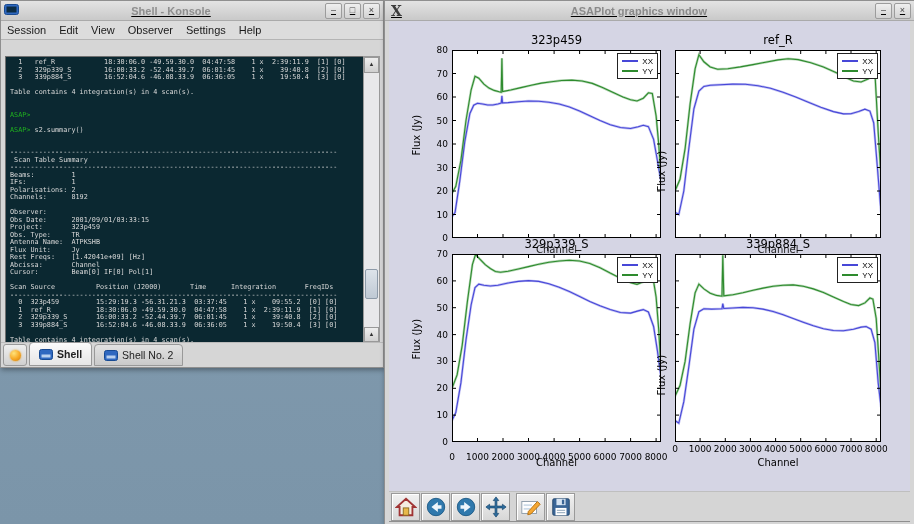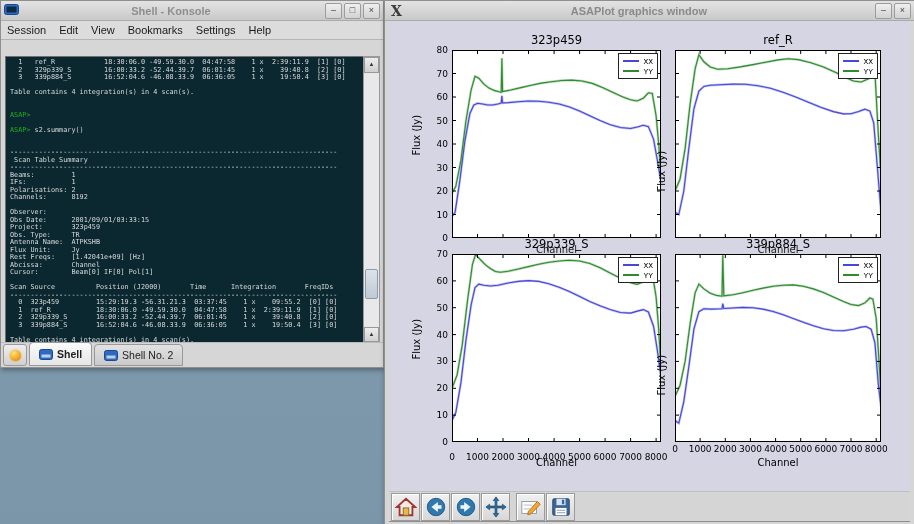--- a/index.html
+++ b/index.html
@@ -1,21 +1,21 @@
 <!DOCTYPE html>
 <html><head>
 <meta charset="utf-8">
 <style>
   html,body{margin:0;padding:0;}
   body{width:914px;height:524px;overflow:hidden;font-family:"Liberation Sans",sans-serif;}
   #screen{position:relative;width:914px;height:524px;background:linear-gradient(180deg,#849db1 0%,#7b95a9 100%);overflow:hidden;}
 
   
   .window{position:absolute;background:#d6d6d6;border:1px solid #8f8f8f;box-shadow:1px 2px 5px rgba(0,0,0,.35);}
-  .titlebar{position:relative;height:19px;background:linear-gradient(180deg,#e3e3e3,#c9c9c9);border-bottom:1px solid #aaa;display:flex;align-items:center;padding:0 3px;}
+  .titlebar{position:relative;height:19px;background:linear-gradient(180deg,#e3e3e3,#c9c9c9);border-bottom:1px solid #aaa;display:flex;align-items:center;padding:0 3px;text-decoration:underline;}
   .titlebar .title{flex:1;text-align:center;font-size:11px;font-weight:bold;color:#8e8e8e;white-space:nowrap;overflow:hidden;}
   .win-btn{width:15px;height:14px;margin-left:2px;background:linear-gradient(180deg,#efefef,#d2d2d2);border:1px solid #9c9c9c;border-radius:2px;font-size:9px;line-height:12px;text-align:center;color:#444;cursor:default;flex:0 0 auto;}
 
   
   #konsole{left:0;top:0;width:382px;height:366px;}
   .menubar{height:18px;background:#dcdcdc;border-bottom:1px solid #b4b4b4;display:flex;align-items:center;padding:0 6px;gap:13px;}
   .menu-item{font-size:11px;color:#1a1a1a;}
   .term-frame{position:absolute;left:3px;top:38px;right:3px;height:304px;background:#d6d6d6;margin-top:16px;}
   .terminal{position:absolute;left:1px;top:1px;right:16px;bottom:1px;background:#0b2831;border:1px solid #6f6f6f;border-right:none;padding:2px 0 0 4px;overflow:hidden;}
   .tline{font-family:"DejaVu Sans Mono",monospace;font-size:6.8px;line-height:7.5px;white-space:pre;color:#d9d9d9;}
@@ -40,21 +40,21 @@
   .subplot{position:absolute;}
   .subplot svg{position:absolute;left:0;top:0;}
   .ptitle{position:absolute;left:0;top:-17px;width:100%;text-align:center;font-size:11.5px;color:#000;font-family:"DejaVu Sans",sans-serif;}
   .ytick{position:absolute;right:100%;margin-right:4px;transform:translateY(-50%);font-size:9px;color:#000;font-family:"DejaVu Sans",sans-serif;white-space:nowrap;}
   .xtick{position:absolute;top:100%;margin-top:2px;transform:translateX(-50%);font-size:9px;color:#000;font-family:"DejaVu Sans",sans-serif;}
   .pylabel{position:absolute;font-size:10px;color:#000;font-family:"DejaVu Sans",sans-serif;transform:rotate(-90deg);transform-origin:center;white-space:nowrap;}
   .pxlabel{position:absolute;width:100%;text-align:center;font-size:10px;color:#000;font-family:"DejaVu Sans",sans-serif;}
   .legend{position:absolute;top:3px;right:3px;background:#fff;border:1px solid #222;padding:2px 4px 2px 4px;}
   .legend-row{display:flex;align-items:center;gap:4px;height:10px;}
   .legend-swatch{width:16px;height:0;border-top-width:2px;border-top-style:solid;}
-  .legend-label{font-size:8px;color:#000;font-family:Liberation Mono, monospace;}
+  .legend-label{font-size:8px;color:#000;font-family:Liberation Sans, sans-serif;}
   
   .plot-toolbar{position:absolute;left:4px;right:4px;top:490px;height:29px;background:#d5d5d5;border-top:1px solid #bfbfbf;border-bottom:1px solid #8f8f8f;display:flex;align-items:center;padding-left:2px;}
   .tbtn{width:27px;height:26px;background:linear-gradient(180deg,#f1f1f1,#d7d7d7);border:1px solid #9a9a9a;box-shadow:inset 1px 1px 0 #fff;display:flex;align-items:center;justify-content:center;margin-right:1px;}
   .tbtn.gap{margin-left:5px;}
 </style>
 </head>
 <body>
 
 <div id="screen">
 
@@ -68,21 +68,21 @@
       </span>
       <span class="title">Shell - Konsole</span>
       <span class="win-btn">–</span>
       <span class="win-btn">□</span>
       <span class="win-btn">×</span>
     </div>
     <div class="menubar" id="menubar">
         <span class="menu-item">Session</span>
         <span class="menu-item">Edit</span>
         <span class="menu-item">View</span>
-        <span class="menu-item">Bookmarks</span>
+        <span class="menu-item">Observer</span>
         <span class="menu-item">Settings</span>
         <span class="menu-item">Help</span>
       </div>
     <div class="term-frame">
       <div class="terminal" id="terminal">
           <div class="tline"><span>  1   ref_R            18:30:06.0 -49.59.30.0  04:47:58    1 x  2:39:11.9  [1] [0]</span></div>
           <div class="tline"><span>  2   329p339_S        16:00:33.2 -52.44.39.7  06:01:45    1 x    39:40.8  [2] [0]</span></div>
           <div class="tline"><span>  3   339p884_S        16:52:04.6 -46.08.33.9  06:36:05    1 x    19:50.4  [3] [0]</span></div>
           <div class="tline"><span> </span></div>
           <div class="tline"><span>Table contains 4 integration(s) in 4 scan(s).</span></div>

